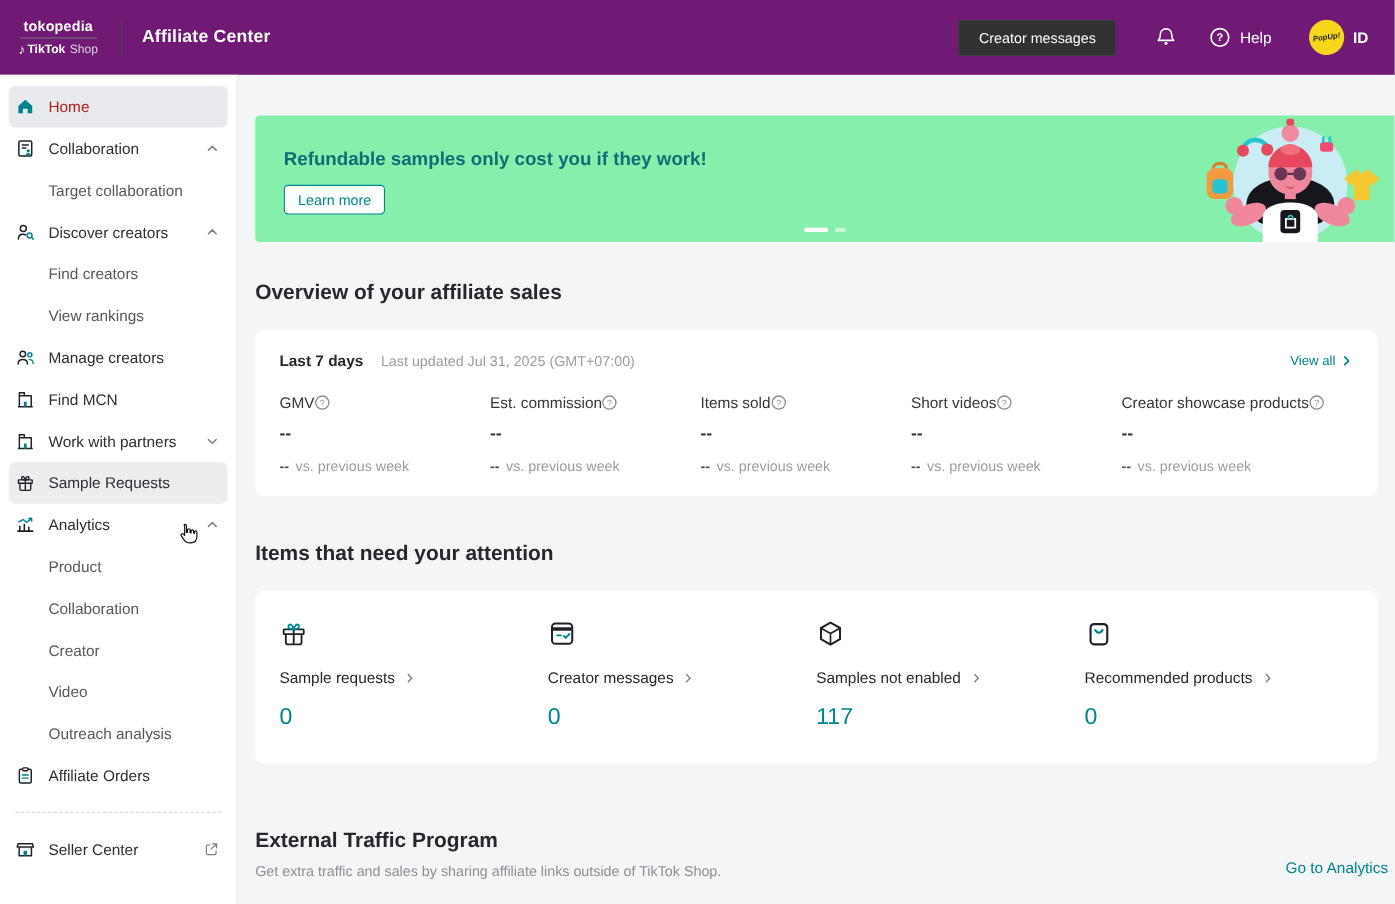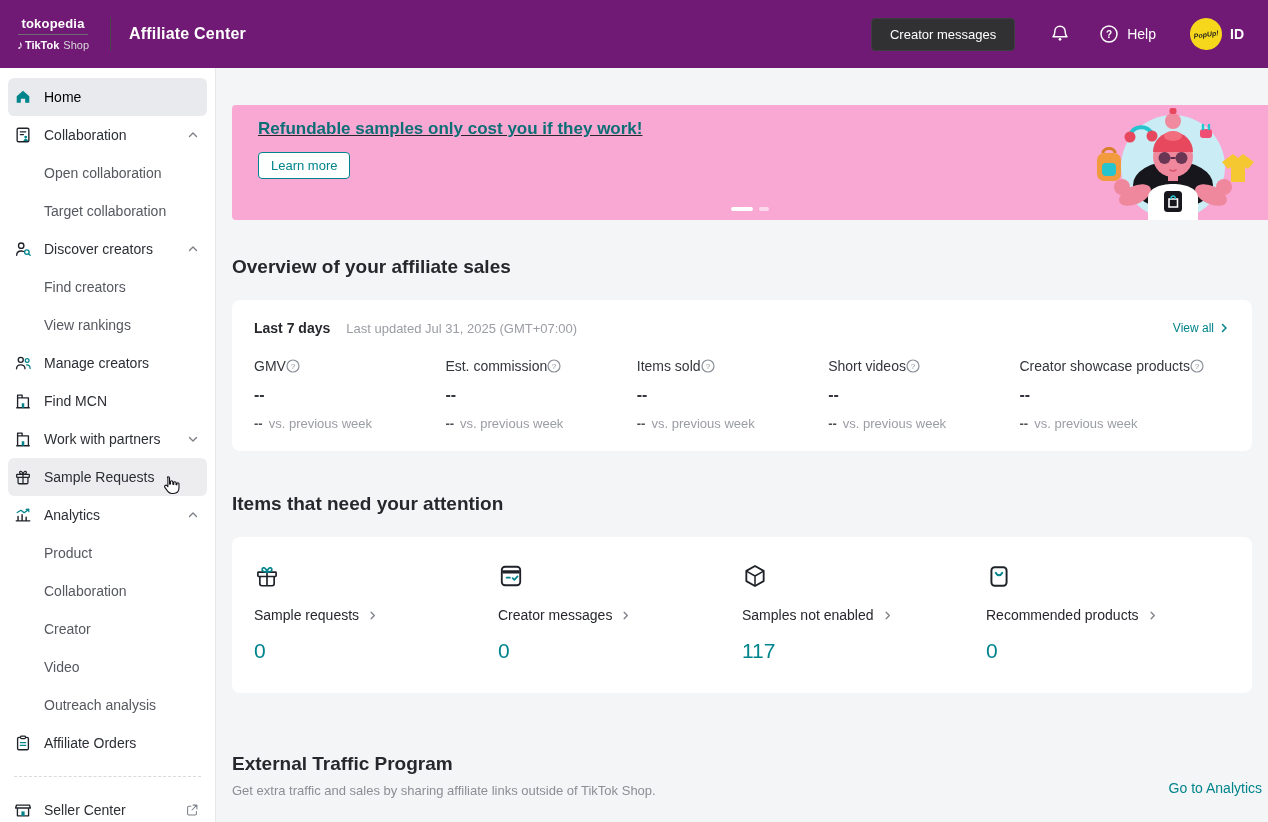--- a/index.html
+++ b/index.html
@@ -36,28 +36,28 @@
     padding:10px 8px 0 8px; flex-shrink:0; }
   .main { flex:1; overflow:hidden; padding:37px 0 0 16px; position:relative; }
 
   
   .nav-item { display:flex; align-items:center; height:38px; padding:0 8px 0 6px;
     border-radius:6px; cursor:pointer; font-size:14px; color:#2b2e33; }
   .nav-item .nicon { width:18px; height:18px; margin-right:12px; display:flex;
     align-items:center; justify-content:center; flex-shrink:0; }
   .nav-item .nlabel { flex:1; white-space:nowrap; }
   .nav-item .chev { display:flex; margin-left:4px; }
-  .nav-item.active { background:#e9eaee; color:#000000; }
+  .nav-item.active { background:#e9eaee; color:#b91c1c; }
   .nav-item.hovered { background:#ededf0; }
   .nav-item.child { padding-left:36px; color:#55585e; }
   .side-divider { border-top:1px dashed #d9dadd; margin:14px 6px; }
 
   
-  .banner { position:relative; height:115px; background:#f9a8d4; border-radius:4px 0 0 4px;
-    padding:14px 0 0 26px; overflow:hidden;text-decoration:underline; }
+  .banner { position:relative; height:115px; background:#86efac; border-radius:4px 0 0 4px;
+    padding:30px 0 0 26px; overflow:hidden; }
   .banner-title { font-size:17px; font-weight:bold; color:#0d6e75; }
   .banner-desc { font-size:13px; color:#26282d; margin-top:10px; }
   .banner-cta { margin-top:13px; display:inline-block; background:#fdfefe; color:#00848c;
     border:1px solid #00848c; font-size:13px; padding:5px 12px; border-radius:4px;
     cursor:pointer; font-family:inherit; }
   .banner-art { position:absolute; right:0; top:0; width:190px; height:115px; }
   .dots { position:absolute; left:50%; bottom:9px; transform:translateX(-50%);
     display:flex; gap:6px; align-items:center; }
   .dot { height:4px; width:10px; border-radius:2px; background:rgba(255,255,255,.55); cursor:pointer; }
   .dot.active { width:22px; background:#fff; }
@@ -158,23 +158,20 @@
       </svg>
     </span>
     <span class="nlabel">Collaboration</span>
     <span class="chev">
       <svg width="12" height="12" viewBox="0 0 12 12">
             <path d="M2.5 7.5 6 4l3.5 3.5" fill="none" stroke="#7b8087" stroke-width="1.4" stroke-linecap="round" stroke-linejoin="round"></path>
           </svg>
     </span>
   </div>
 
-  <div class="nav-item child">
-    <span class="nlabel">Open collaboration</span>
-  </div>
   <div class="nav-item child">
     <span class="nlabel">Target collaboration</span>
   </div>
 
   <div class="nav-item">
     <span class="nicon">
       <svg width="18" height="18" viewBox="0 0 20 20" fill="none">
         <circle cx="8" cy="6.3" r="3" stroke="#1f2329" stroke-width="1.5"></circle>
         <path d="M3 17c0-3 2.2-4.8 5-4.8.9 0 1.8.2 2.5.6" stroke="#1f2329" stroke-width="1.5" stroke-linecap="round"></path>
         <circle cx="14.3" cy="13.4" r="2.5" stroke="#00848c" stroke-width="1.5"></circle>

